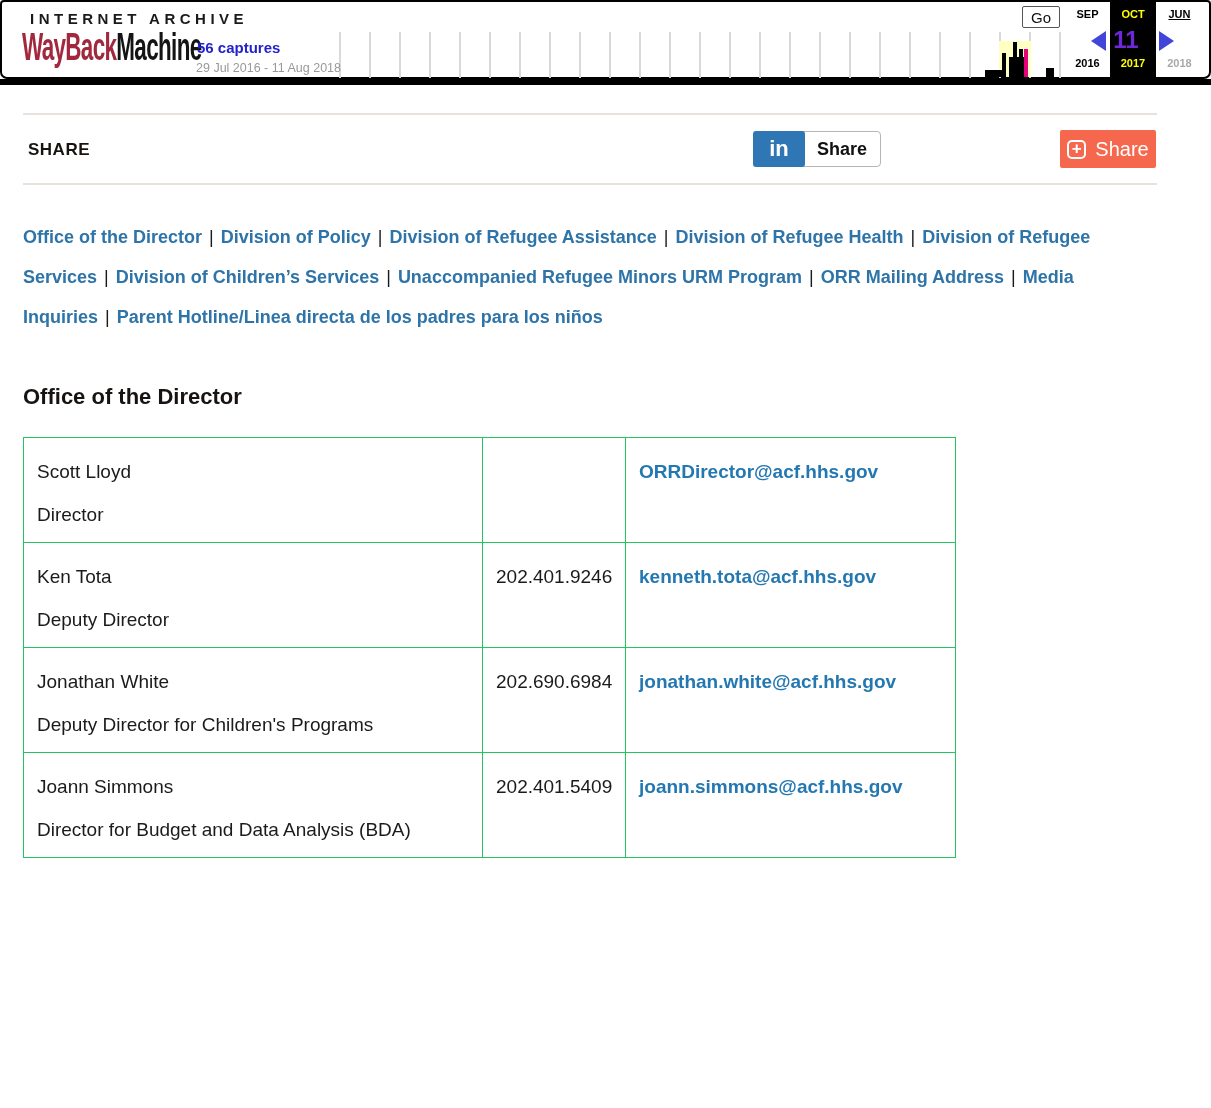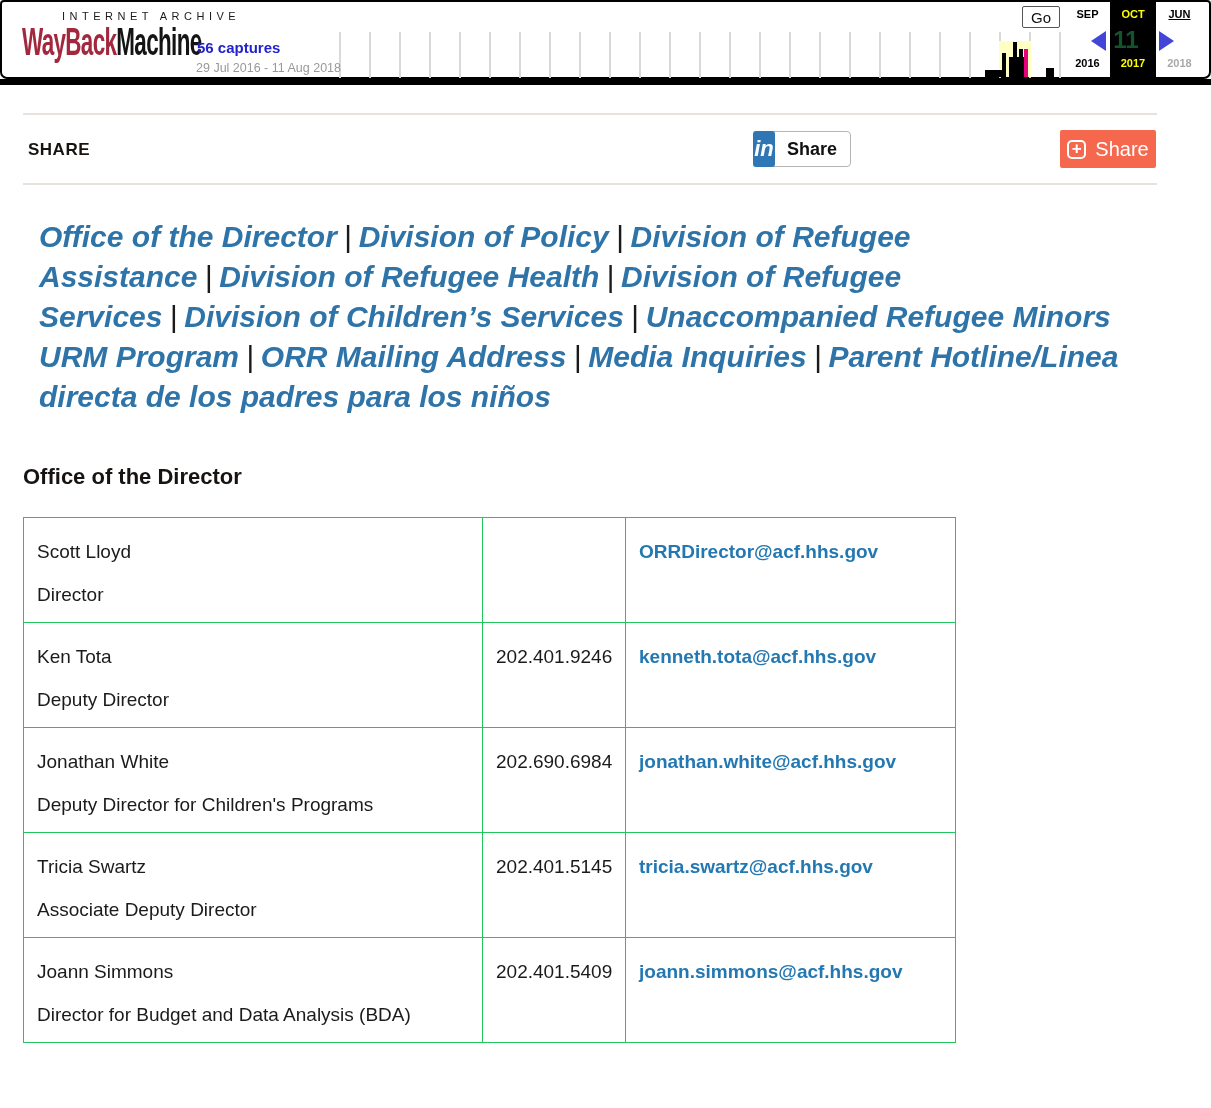--- a/index.html
+++ b/index.html
@@ -11,22 +11,22 @@
 
   
   .wb-toolbar {
     position:relative; width:1211px; height:79px; background:#fff;
     border:2px solid #000; border-radius:4px 4px 7px 7px;
   }
   .wb-band { width:1211px; height:6px; background:#000; }
 
   .wb-logo { position:absolute; left:20px; top:8px; width:165px; }
   .wb-logo-top {
-    font-size:11px; font-weight:400; letter-spacing:4.5px; color:#1a1a1a;
-    padding-left:8px; white-space:nowrap;margin-left:32px;
+    font-size:15px; font-weight:700; letter-spacing:4.5px; color:#1a1a1a;
+    padding-left:8px; white-space:nowrap;
   }
   .wb-logo-main {
     margin-top:1px; font-weight:700; font-size:34px; line-height:34px;
     letter-spacing:-1px; white-space:nowrap;
     transform:scale(0.66,1.12); transform-origin:left top;
   }
   .wb-logo-wayback { color:#a2283e; }
   .wb-logo-machine { color:#141414; }
 
   .wb-url {
@@ -48,21 +48,21 @@
   .wb-spark { position:absolute; left:0; top:0; }
   .wb-spark-hl { position:absolute; left:997px; top:39px; width:32px; height:36px; background:#ffffc4; }
   .wb-bar { position:absolute; background:#000; }
   .wb-bar.pink { background:#e6007a; }
 
   .wb-col { position:absolute; text-align:center; font-weight:700; font-size:11px; }
   .wb-month-prev { left:1063px; top:6px; width:45px; color:#000; }
   .wb-year-prev  { left:1063px; top:55px; width:45px; color:#000; }
   .wb-cur-box { position:absolute; left:1108px; top:0; width:46px; height:75px; background:#000; }
   .wb-month-cur { left:1108px; top:6px;  width:46px; color:#ffff00; }
-  .wb-day-cur   { left:1108px; top:24px; width:32px; color:#14532d; font-size:24px; }
+  .wb-day-cur   { left:1108px; top:24px; width:32px; color:#6d28d9; font-size:24px; }
   .wb-year-cur  { left:1108px; top:55px; width:46px; color:#ffff00; }
   .wb-month-next{ left:1155px; top:6px;  width:45px; color:#000;text-decoration:underline; }
   .wb-year-next { left:1155px; top:55px; width:45px; color:#a9a9a9; }
   .wb-arrow { position:absolute; width:0; height:0; cursor:pointer; }
   .wb-arrow-left  { left:1089px; top:29px; border-top:10px solid transparent; border-bottom:10px solid transparent; border-right:15px solid #4146d8; }
   .wb-arrow-right { left:1157px; top:29px; border-top:10px solid transparent; border-bottom:10px solid transparent; border-left:15px solid #4146d8; }
 
   
   .page { position:relative; padding:0 54px 0 23px; }
   .page-title { font-size:41px; font-weight:700; color:#171310; margin:16px 0 0 0; letter-spacing:0; }
@@ -70,41 +70,41 @@
 
   .rule { border:0; border-top:2px solid #e7e3dc; margin:0; width:1134px; }
   .rule1 { margin-top:28px; }
   .rule2 { margin-top:0; }
 
   .share-row { position:relative; width:1134px; height:68px; }
   .share-label { position:absolute; left:5px; top:25px; font-size:17px; font-weight:700; color:#171310; letter-spacing:0.5px; }
 
   .li-btn { position:absolute; left:730px; top:16px; display:flex; align-items:stretch; height:36px; cursor:pointer; }
   .li-icon {
-    width:22px; background:#2e76b4; border-radius:3px; color:#fff;
+    width:52px; background:#2e76b4; border-radius:3px; color:#fff;
     font-weight:700; font-size:22px; display:flex; align-items:center; justify-content:center;
-    position:relative; z-index:2;font-style:italic;
+    position:relative; z-index:2;
   }
   .li-label {
     margin-left:-3px; background:#fff; border:1px solid #b5b5b5; border-radius:0 4px 4px 0;
     font-size:18px; font-weight:700; color:#111; display:flex; align-items:center; padding:0 13px 0 14px;
   }
   .at-btn {
     position:absolute; left:1037px; top:15px; width:96px; height:38px; background:#f6684e;
     border-radius:2px; display:flex; align-items:center; justify-content:center; gap:9px;
     color:#fff; cursor:pointer;
   }
   .at-icon {
     width:19px; height:19px; border:2px solid #fff; border-radius:5px;
     display:flex; align-items:center; justify-content:center;
     font-size:17px; font-weight:700; line-height:1; padding-bottom:1px;
   }
   .at-label { font-size:20px; }
 
-  .section-nav { width:1120px; margin:32px 0 0 16px; font-size:30px; font-weight:700; line-height:40px;font-style:italic; }
+  .section-nav { width:1120px; margin:32px 0 0 0; font-size:18px; font-weight:700; line-height:40px; }
   .nav-link { color:#2e74a8; cursor:pointer; }
   .pipe { color:#1a1a1a; font-weight:400; padding:0 7px; }
 
   .section-heading { font-size:22px; font-weight:700; color:#171310; margin:47px 0 0 0; }
 
   .staff-table { border-collapse:collapse; margin-top:27px; table-layout:fixed; width:932px; }
   .staff-table td { border:1px solid #22c55e; vertical-align:top; padding:23px 12px 16px 13px; font-size:19px; color:#1b1b1b; }
   .cell-name { width:459px; }
   .cell-phone { width:143px; padding-left:10px; }
   .cell-email { width:330px; }
@@ -220,28 +220,20 @@
         <tr>
           <td class="cell-name">
             <p class="staff-name">Jonathan White</p>
             <p class="staff-title">Deputy Director for Children's Programs</p>
           </td>
           <td class="cell-phone">202.690.6984</td>
           <td class="cell-email"><a class="email-link">jonathan.white@acf.hhs.gov</a></td>
         </tr>
         <tr>
           <td class="cell-name">
-            <p class="staff-name">Tricia Swartz</p>
-            <p class="staff-title">Associate Deputy Director</p>
-          </td>
-          <td class="cell-phone">202.401.5145</td>
-          <td class="cell-email"><a class="email-link">tricia.swartz@acf.hhs.gov</a></td>
-        </tr>
-        <tr>
-          <td class="cell-name">
             <p class="staff-name">Joann Simmons</p>
             <p class="staff-title">Director for Budget and Data Analysis (BDA)</p>
           </td>
           <td class="cell-phone">202.401.5409</td>
           <td class="cell-email"><a class="email-link">joann.simmons@acf.hhs.gov</a></td>
         </tr>
       </tbody>
   </table>
 </div>
 

